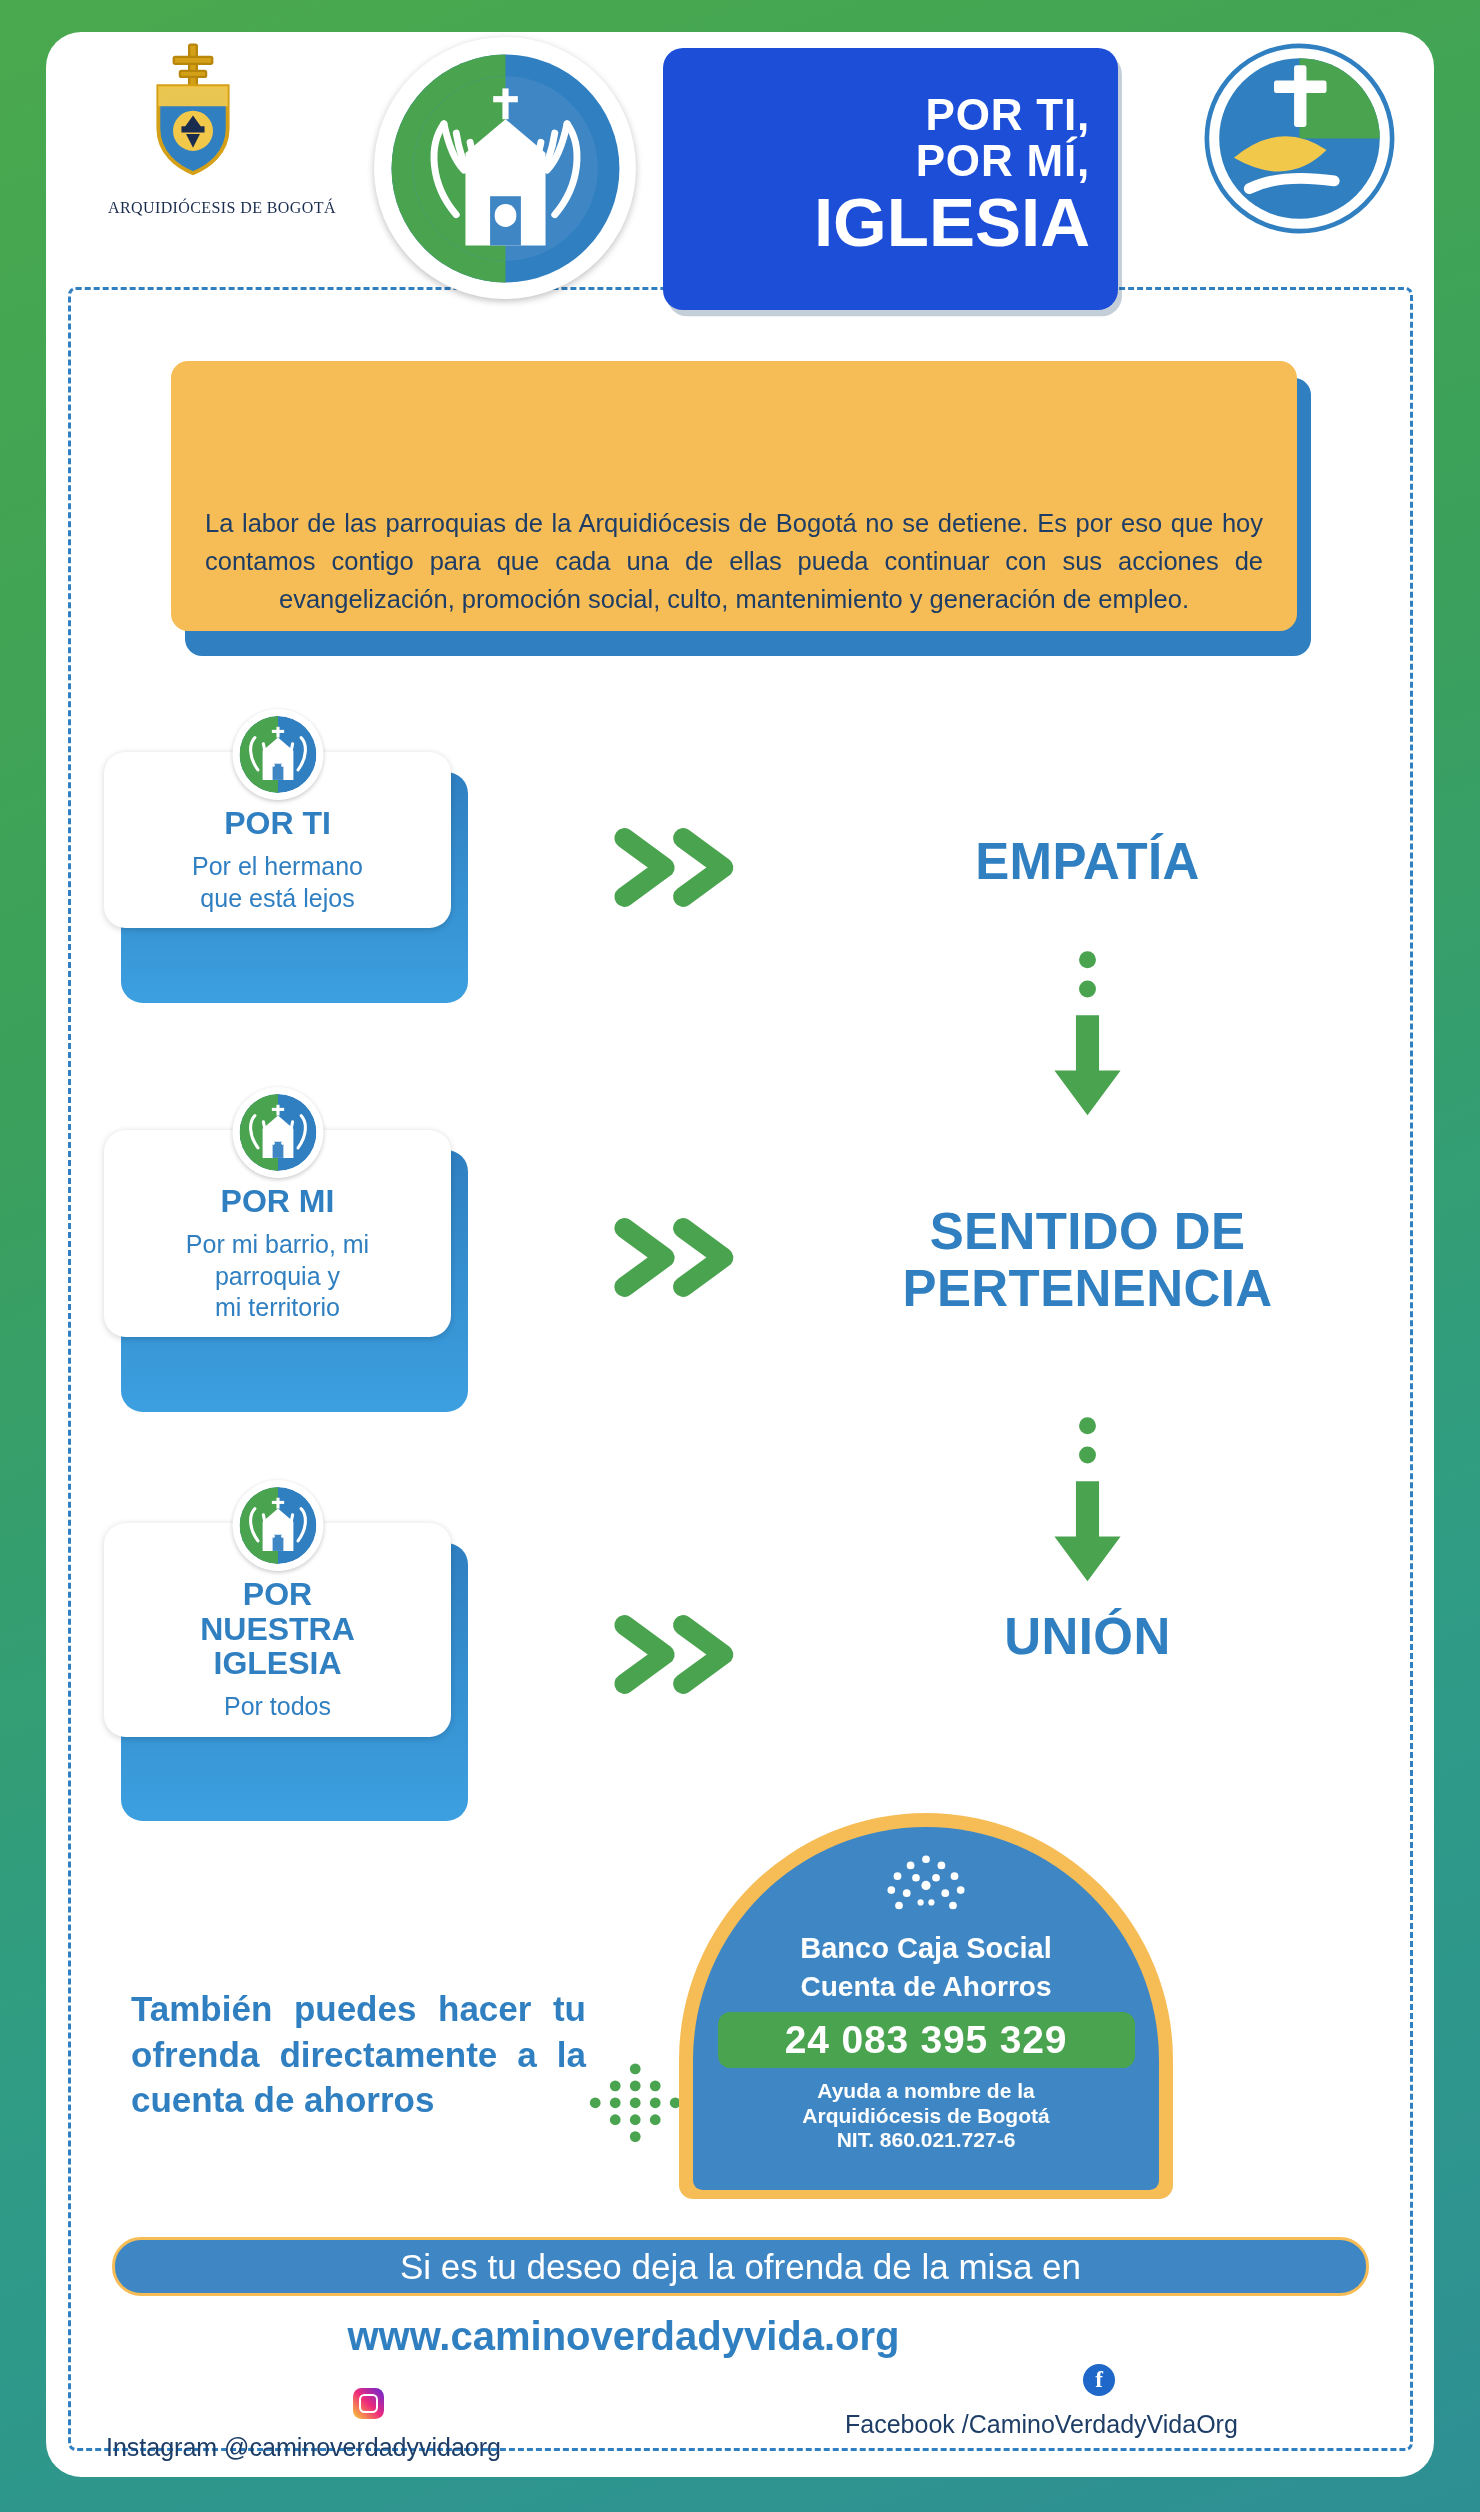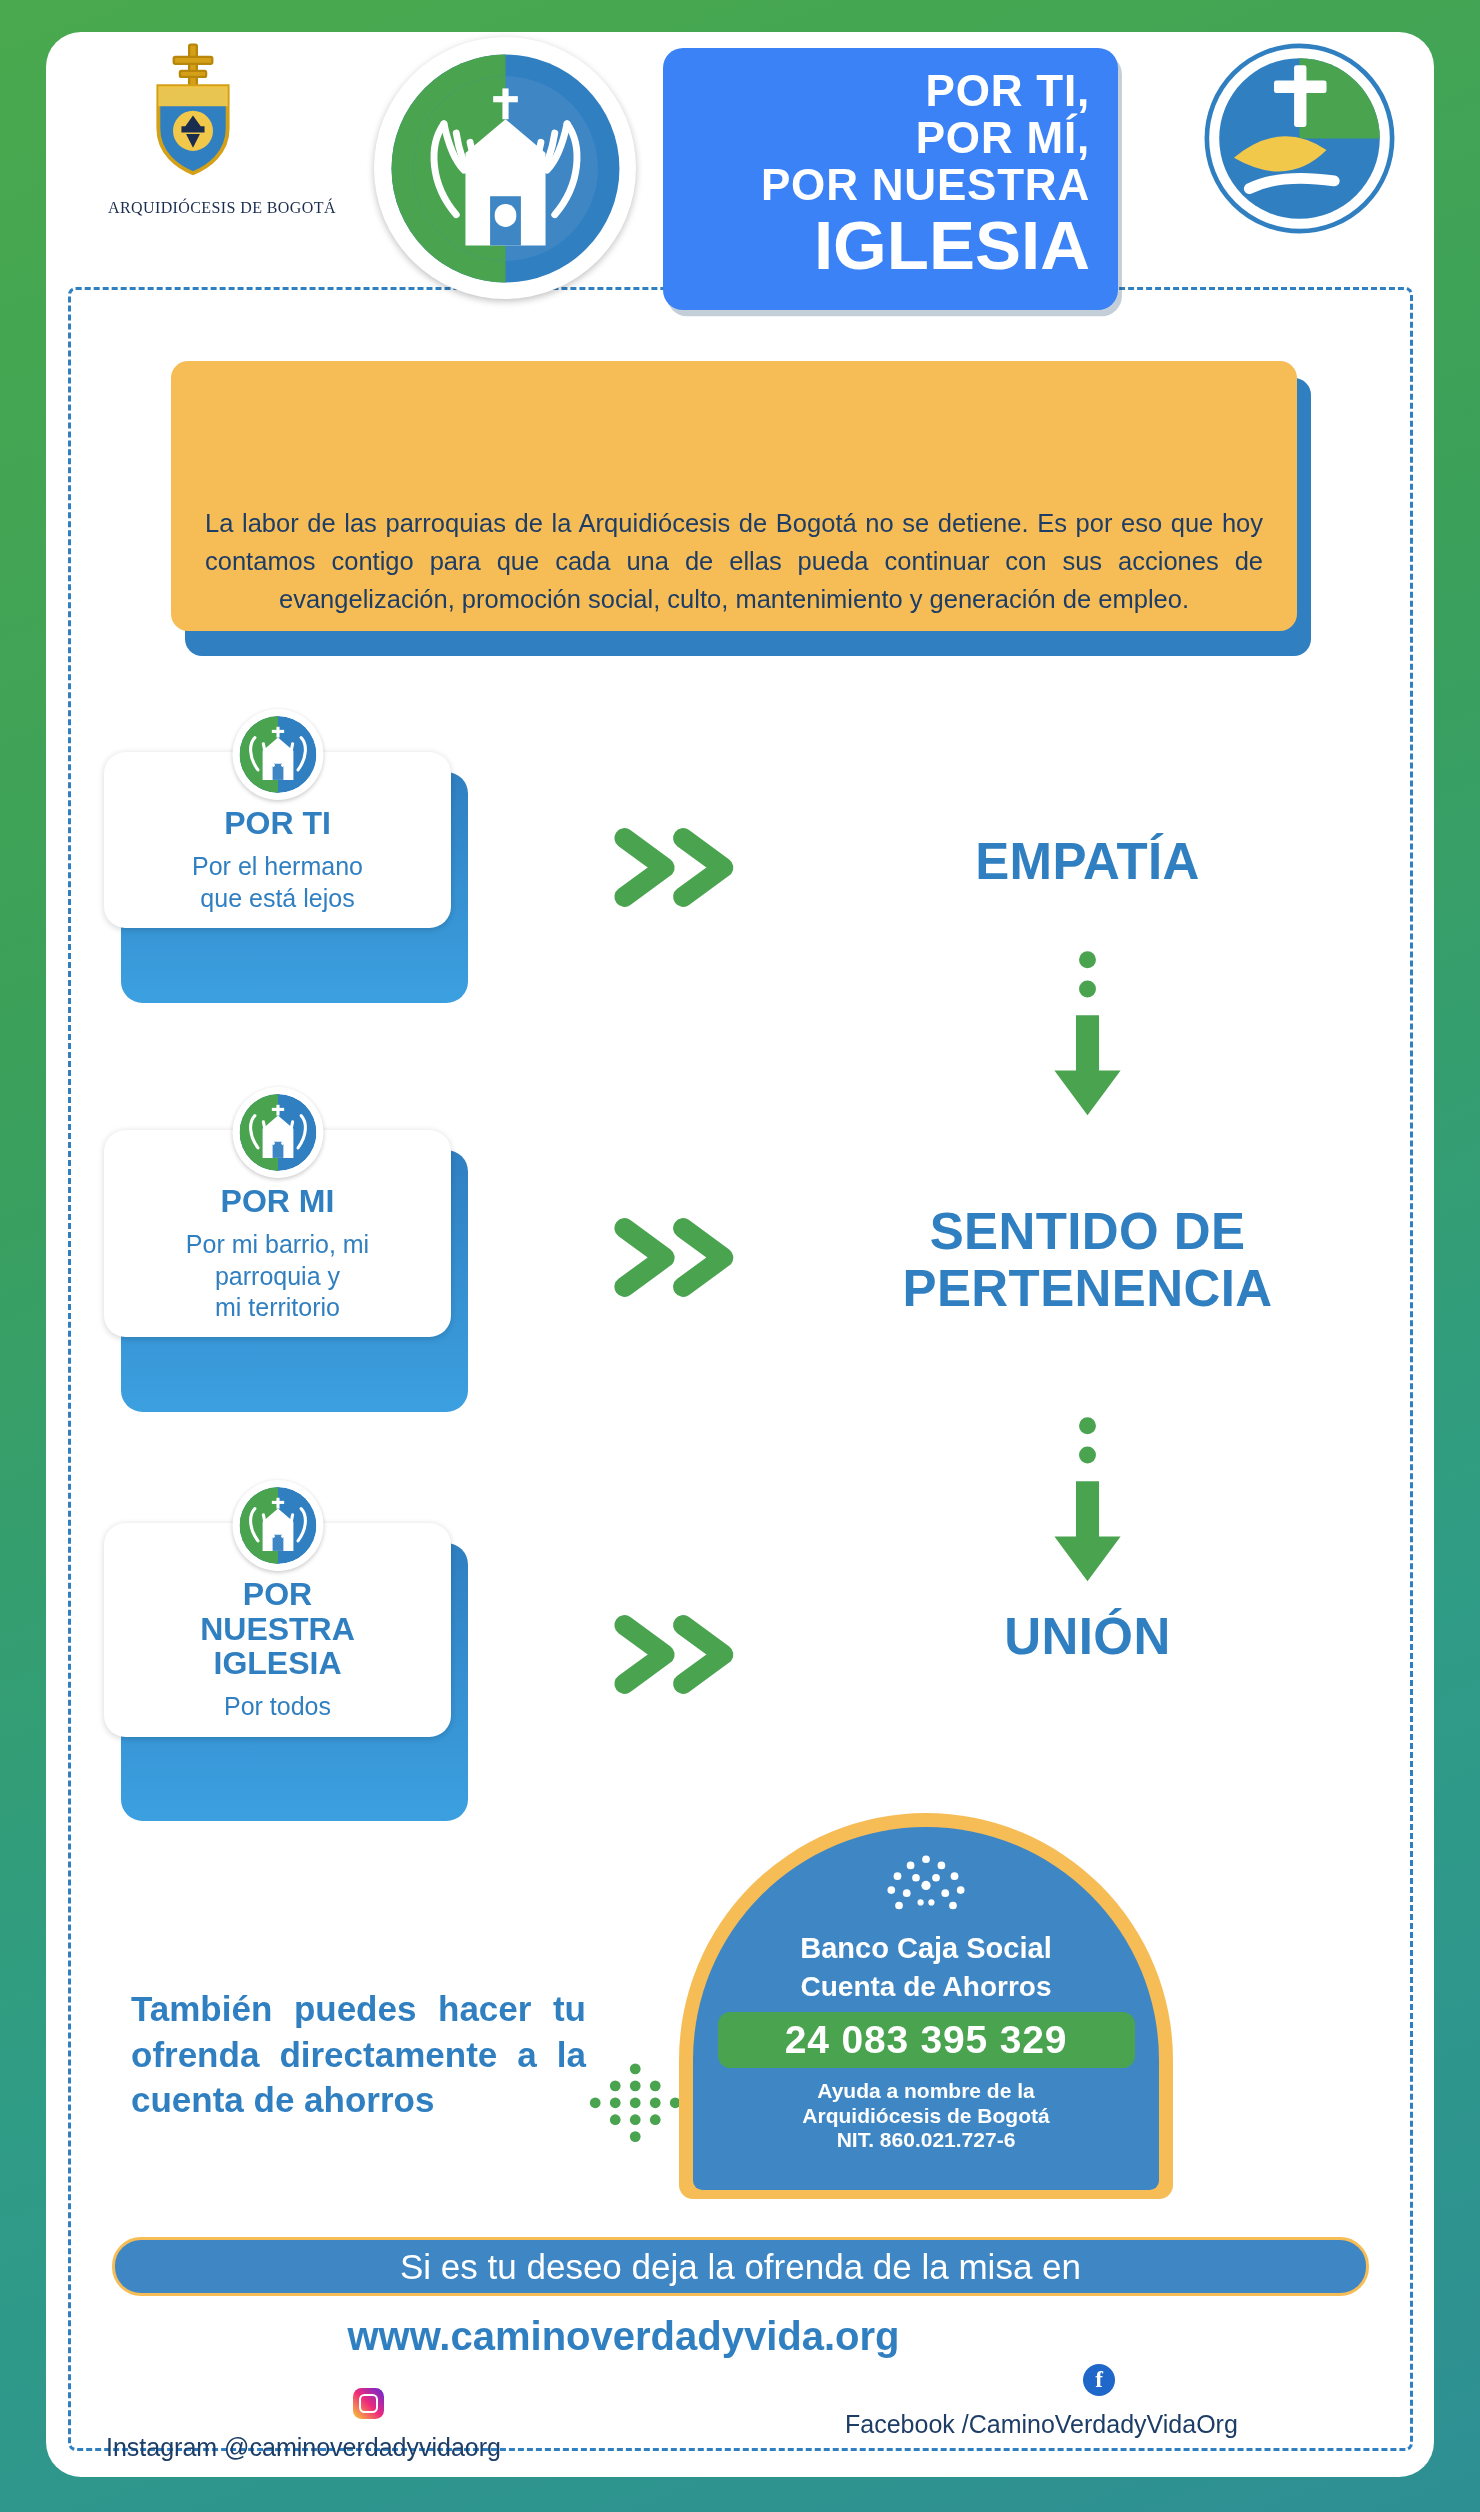--- a/index.html
+++ b/index.html
@@ -34,21 +34,21 @@
 
   .logo-round{
     position:absolute;left:374px;top:37px;width:262px;height:262px;border-radius:50%;
     background:#ffffff;box-shadow:0 2.3px 7.7px rgba(0,0,0,.25);
     display:flex;align-items:center;justify-content:center;
   }
   .logo-inner{width:231px;height:231px;border-radius:50%;overflow:hidden;position:relative;}
 
   .title-box{
     position:absolute;left:663px;top:48px;width:455px;height:262px;
-    background:#3b82f6;border-radius:20px;
+    background:#1d4ed8;border-radius:20px;
     box-shadow:3.9px 6.2px 0 rgba(20,60,100,.25);
     color:#fff;display:flex;flex-direction:column;justify-content:center;
     padding:7.7px 28px 17px 28px;box-sizing:border-box;
   }
   .title-box .l1,.title-box .l2,.title-box .l3{
     font-size:44px;font-weight:bold;letter-spacing:0.8px;line-height:1.06;text-align:right;
   }
   .title-box .l4{
     font-size:69px;font-weight:bold;line-height:1.0;text-align:right;margin-top:3.1px;
   }
@@ -206,21 +206,20 @@
         <path d="M214 104 C210 130 204 146 194 160"></path>
         <path d="M196 116 C192 138 186 152 178 164"></path>
       </g>
     </svg>
   </div>
 </div>
 
 <div class="title-box">
   <div class="l1">POR TI,</div>
   <div class="l2">POR MÍ,</div>
-  <div class="l3">POR NUESTRA</div>
   <div class="l4">IGLESIA</div>
 </div>
 
 <svg class="cvv-logo" viewBox="0 0 250 250">
   <circle cx="125" cy="125" r="120" fill="#ffffff" stroke="#2f7fc1" stroke-width="6"></circle>
   <circle cx="125" cy="125" r="104" fill="#2f7fc1"></circle>
   <path d="M125 21 A104 104 0 0 1 229 125 L125 125 Z" fill="#4aa34f"></path>
   <path d="M40 150 q60 -50 120 -10 q-50 50 -120 10 z" fill="#f2c84b"></path>
   <path d="M60 190 q40 -20 110 -10" stroke="#ffffff" stroke-width="14" fill="none" stroke-linecap="round"></path>
   <g fill="#ffffff">

